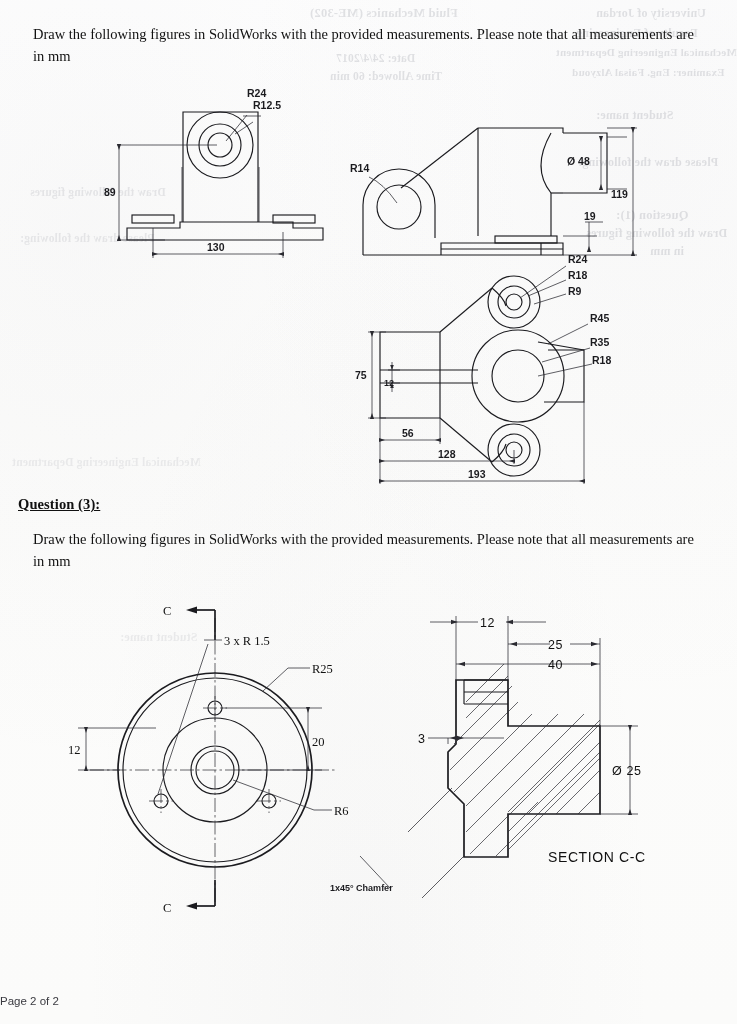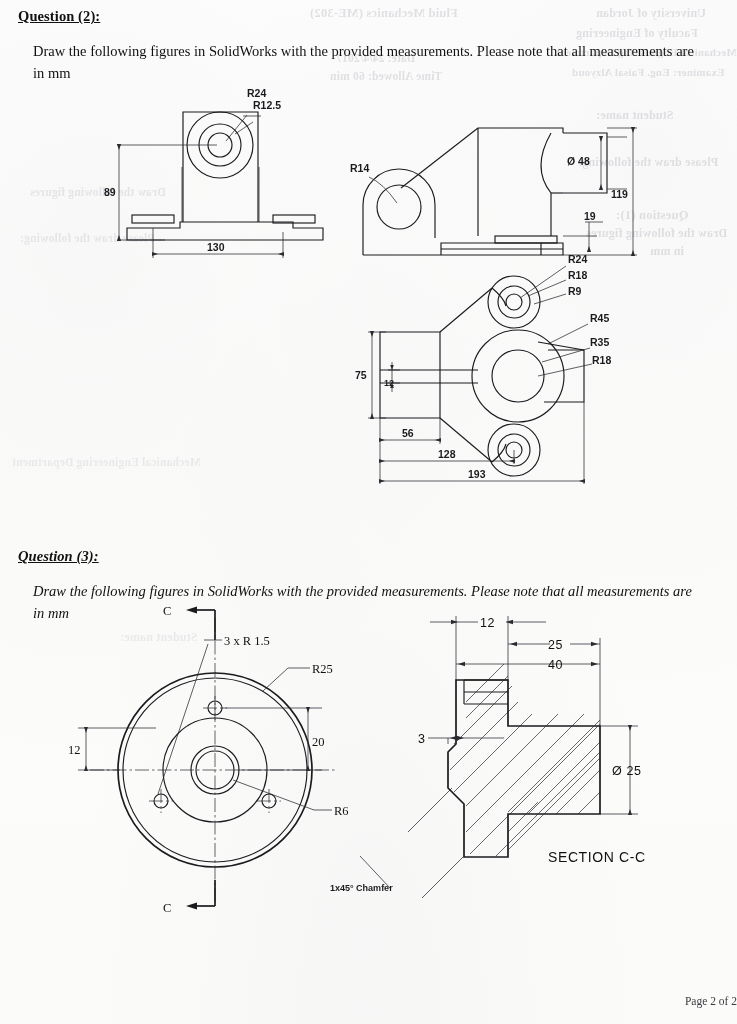--- a/index.html
+++ b/index.html
@@ -60,22 +60,22 @@
     font-size:10.5px;fill:#1b1b1f;
     font-weight:bold;
   }
   .dtxt-s{font-family:"Liberation Sans", sans-serif;font-size:9px;fill:#1b1b1f;font-weight:bold;}
   .dtxt-serif{font-family:"Liberation Serif", serif;font-size:12.5px;fill:#111;}
   .dtxt-lbl{font-family:"Liberation Sans", sans-serif;font-size:12.5px;fill:#111;letter-spacing:.6px;}
   .blur{filter:blur(.28px);}
 
   .footer{
     position:absolute;left:0;right:0;top:995px;
-    text-align:right;
-    font-family:Liberation Serif, serif;
+    text-align:left;
+    font-family:Liberation Sans, sans-serif;
     font-size:11.5px;color:#3a3a40;z-index:5;
   }
 </style>
 </head>
 <body>
 
 <div class="page">
 
   <div class="paper-noise"></div>
 
@@ -90,21 +90,20 @@
   <div class="bleed" style="left:650px;top:244px;font-size:12px;">in mm</div>
   <div class="bleed" style="left:310px;top:6px;font-size:12.5px;">Fluid Mechanics (ME-302)</div>
   <div class="bleed" style="left:336px;top:52px;font-size:11.5px;">Date: 24/4/2017</div>
   <div class="bleed" style="left:330px;top:70px;font-size:11.5px;">Time Allowed: 60 min</div>
   <div class="bleed" style="left:30px;top:186px;font-size:11.5px;opacity:.13;">Draw the following figures</div>
   <div class="bleed" style="left:20px;top:232px;font-size:11.5px;opacity:.12;">Please draw the following:</div>
   <div class="bleed" style="left:12px;top:456px;font-size:11.5px;opacity:.1;">Mechanical Engineering Department</div>
   <div class="bleed" style="left:120px;top:630px;font-size:12px;opacity:.1;">Student name:</div>
 
   <div class="qblock" style="left:18px;top:8px;width:700px;">
-    <p class="qhead">Question (2):</p>
     <p class="qbody">Draw the following figures in SolidWorks with the provided measurements. Please note that all measurements are in mm</p>
   </div>
 
   <div class="figure" style="left:95px;top:82px;">
     <svg width="250" height="180" viewBox="0 0 250 180">
       <g class="blur">
 
         <path class="ln" d="M32 146 L32 158 L228 158 L228 146 L198 146 L198 140 L85 140 L85 146 Z"></path>
         <rect class="ln" x="37" y="133" width="42" height="8"></rect>
         <rect class="ln" x="178" y="133" width="42" height="8"></rect>
@@ -266,21 +265,21 @@
       <text class="dtxt" x="238" y="94">R35</text>
       <text class="dtxt" x="240" y="112">R18</text>
       <text class="dtxt" x="3" y="127">75</text>
       <text class="dtxt-s" x="32" y="134">12</text>
       <text class="dtxt" x="50" y="185">56</text>
       <text class="dtxt" x="86" y="206">128</text>
       <text class="dtxt" x="116" y="226">193</text>
     </svg>
   </div>
 
-  <div class="qblock" style="left:18px;top:548px;width:700px;font-style:italic;">
+  <div class="qblock" style="left:18px;top:496px;width:700px;">
     <p class="qhead">Question (3):</p>
     <p class="qbody">Draw the following figures in SolidWorks with the provided measurements. Please note that all measurements are in mm</p>
   </div>
 
   <div class="figure" style="left:60px;top:588px;">
     <svg width="350" height="340" viewBox="0 0 350 340">
       <g>
 
         <line class="ctr" x1="155" y1="30" x2="155" y2="316"></line>
         <line class="ln-th" x1="130" y1="22" x2="155" y2="22"></line>

